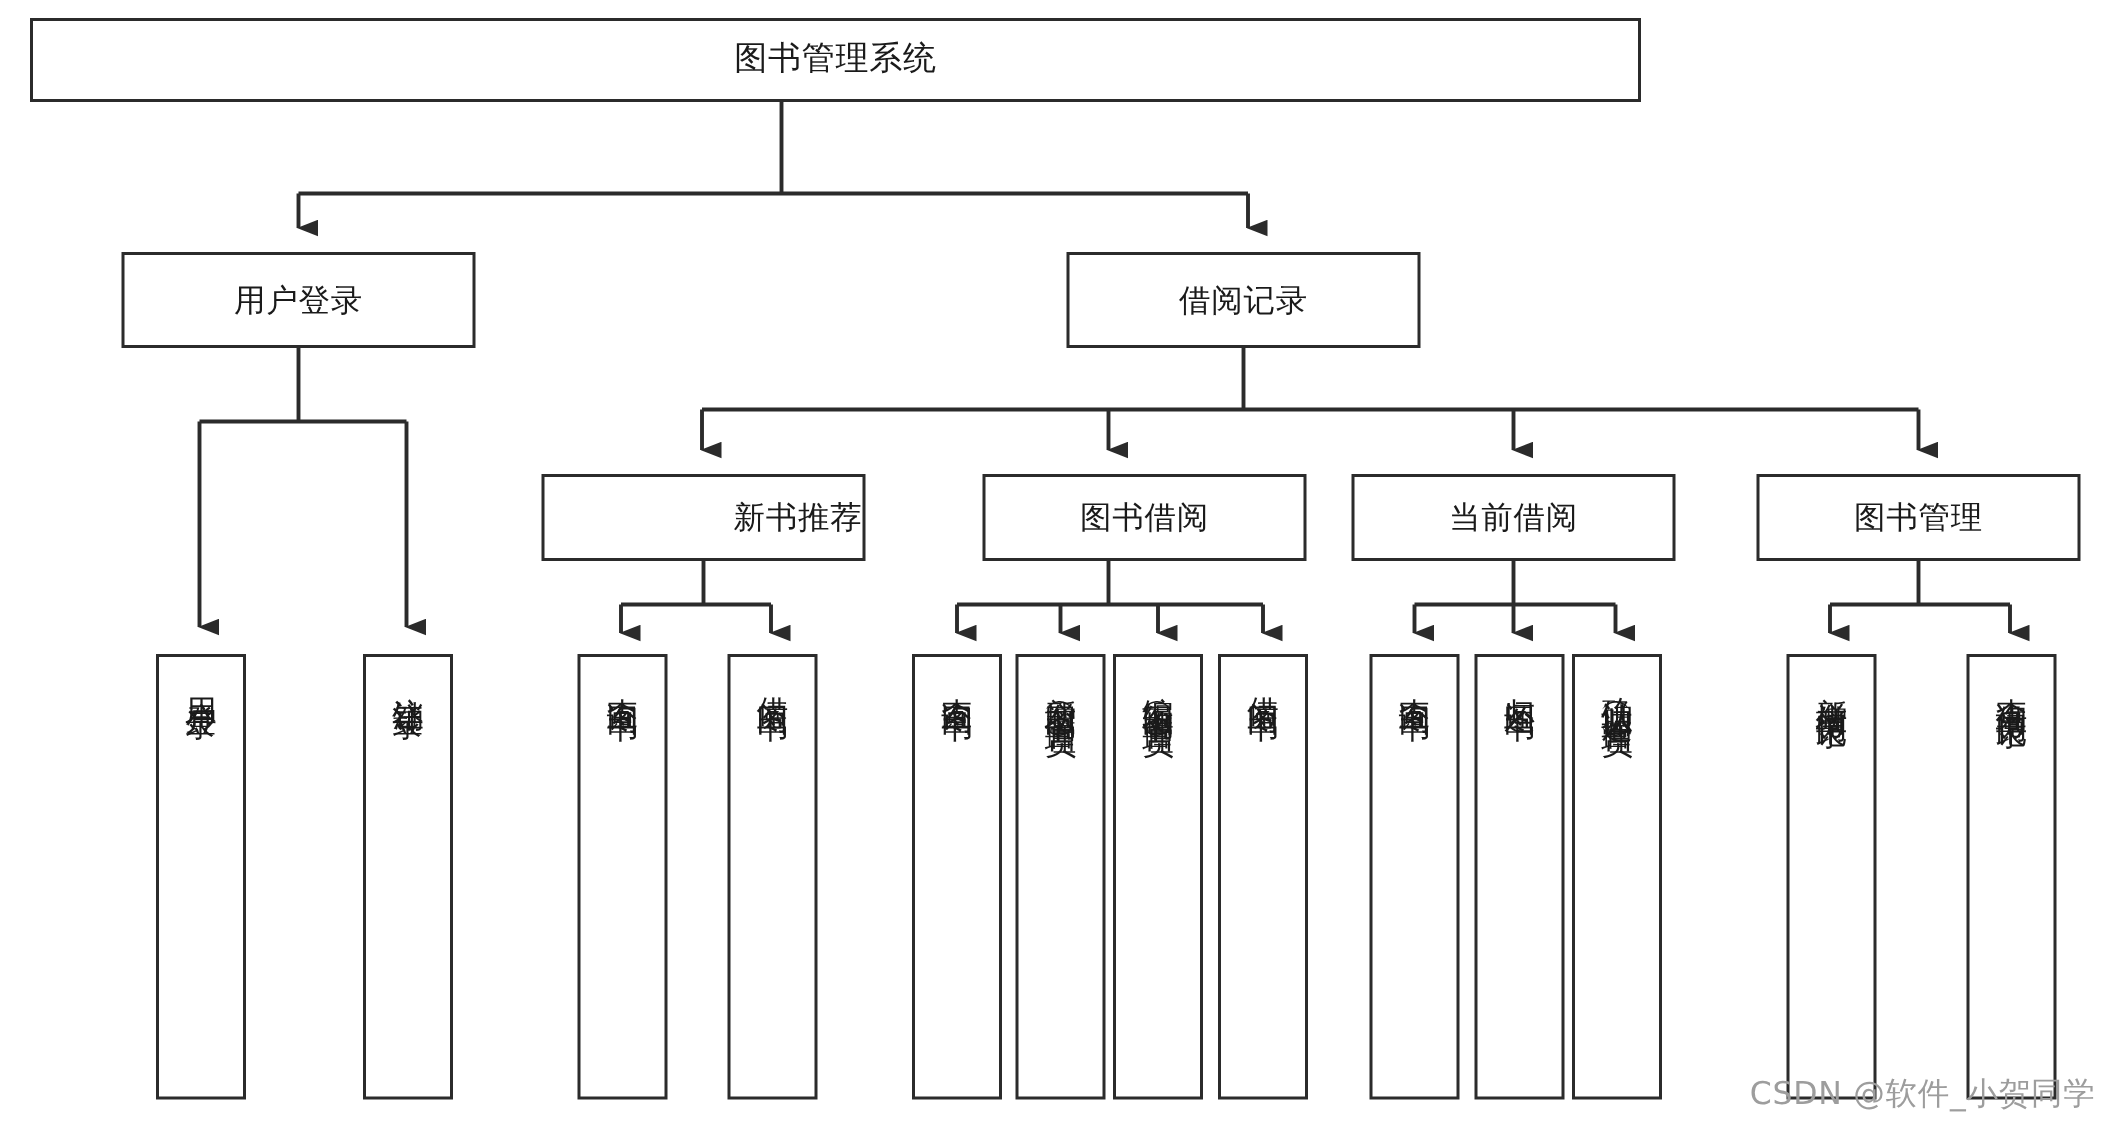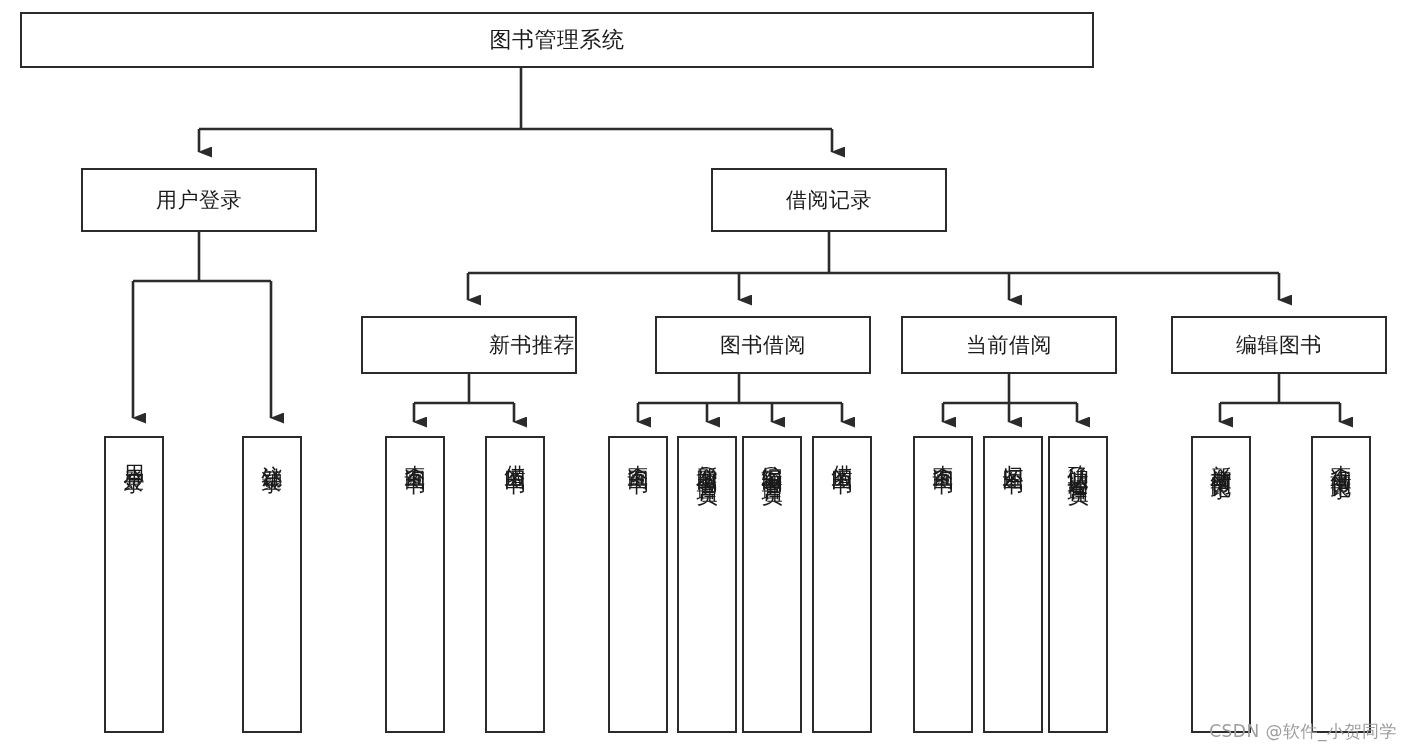--- a/index.html
+++ b/index.html
@@ -55,21 +55,21 @@
     text-orientation:upright;
     font-size:21px;
     line-height:1.05;
     letter-spacing:3px;
     white-space:nowrap;
   }
   .watermark{
     position:absolute;
     right:8px;
     bottom:4px;
-    font-size:17px;
+    font-size:21px;
     color:#9d9d9d;
     z-index:9;
     letter-spacing:0.5px;
     white-space:nowrap;
   }
 </style>
 </head>
 <body>
 
 <div id="canvas">
@@ -142,21 +142,21 @@
 
   <div class="node horiz" style="left:655px; top:316px; width:216px; height:58px;">
     <span class="label">图书借阅</span>
   </div>
 
   <div class="node horiz" style="left:901px; top:316px; width:216px; height:58px;">
     <span class="label">当前借阅</span>
   </div>
 
   <div class="node horiz" style="left:1171px; top:316px; width:216px; height:58px;">
-    <span class="label">编辑图书</span>
+    <span class="label">图书管理</span>
   </div>
 
   <div class="node vert" style="left:104px; top:436px; width:60px; height:297px;">
     <span class="label">用户登录</span>
   </div>
   <div class="node vert" style="left:242px; top:436px; width:60px; height:297px;">
     <span class="label">注销登录</span>
   </div>
 
   <div class="node vert" style="left:385px; top:436px; width:60px; height:297px;">

